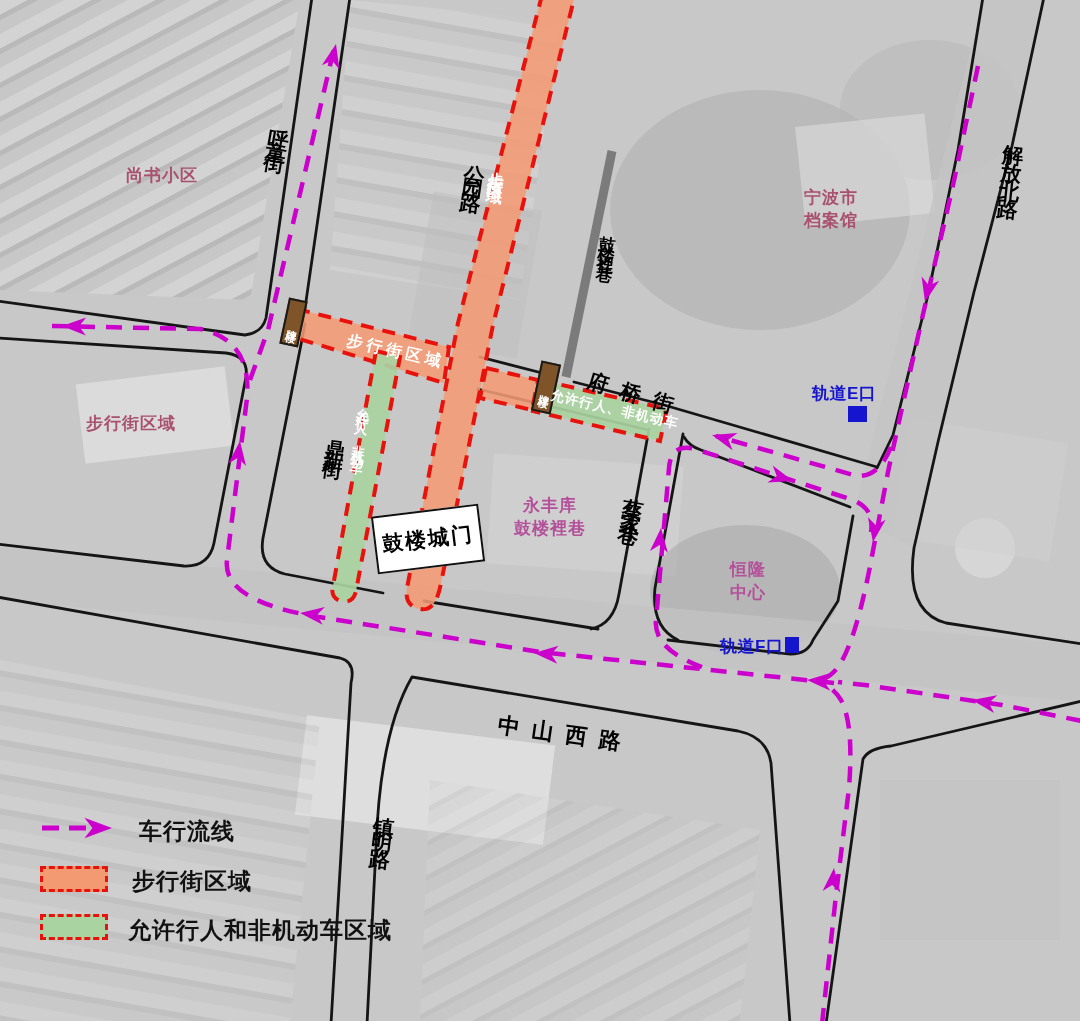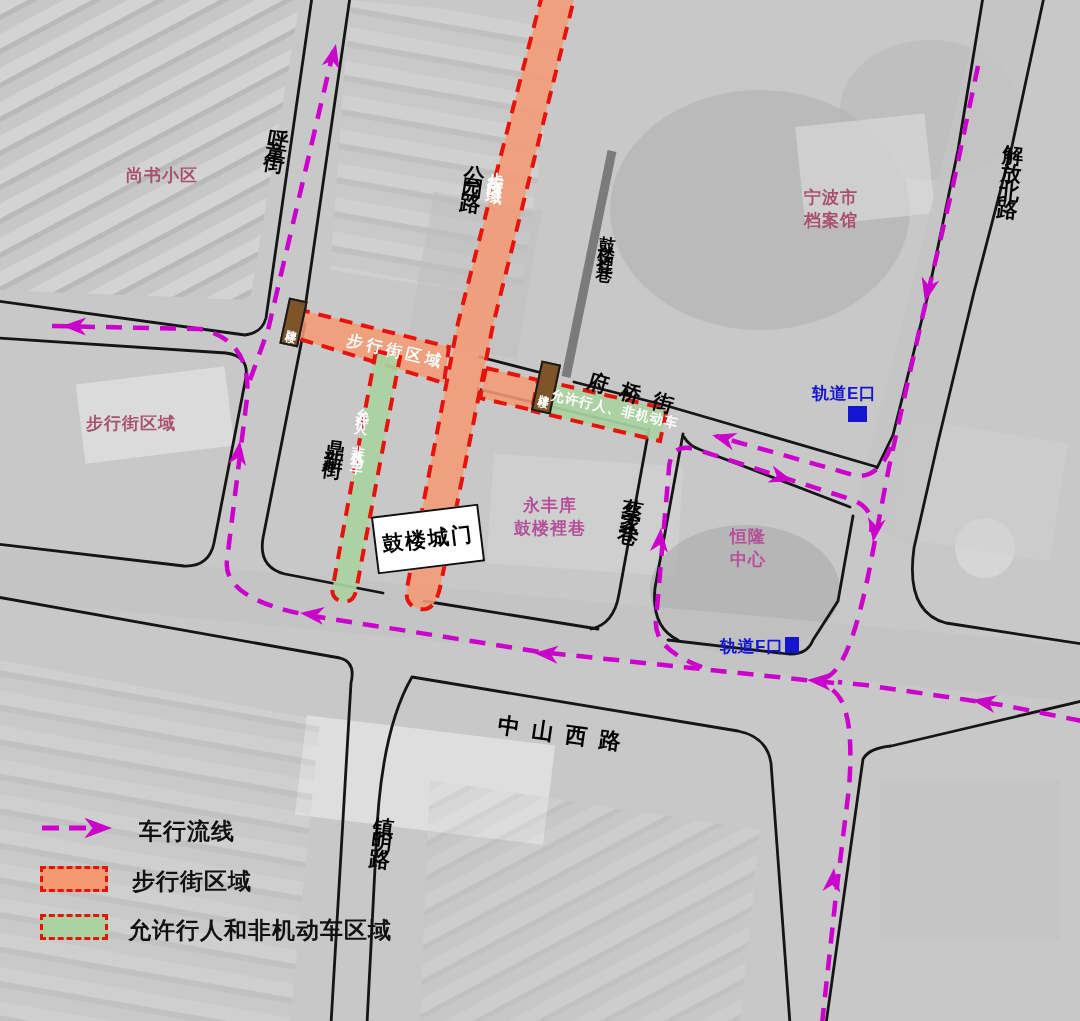--- a/index.html
+++ b/index.html
@@ -147,21 +147,21 @@
   <div class="lbl area-lbl" style="left:126px;top:164px;">尚书小区</div>
   <div class="lbl area-lbl" style="left:799px;top:186px;width:64px;text-align:center;">
     <div>宁波市</div>
     <div>档案馆</div>
   </div>
   <div class="lbl area-lbl" style="left:86px;top:412px;">步行街区域</div>
   <div class="lbl area-lbl poi-lbl" style="left:505px;top:494px;width:90px;">
     <div>永丰库</div>
     <div>鼓楼裡巷</div>
   </div>
-  <div class="lbl area-lbl poi-lbl" style="left:724px;top:525px;width:48px;">
+  <div class="lbl area-lbl poi-lbl" style="left:724px;top:558px;width:48px;">
     <div>恒隆</div>
     <div>中心</div>
   </div>
 
   <div class="lbl zone-white v" style="left:486px;top:158px;font-size:16px;letter-spacing:4px;transform:rotate(6deg);">步行街区域</div>
   <div class="lbl zone-white" style="left:347px;top:330px;font-size:16px;letter-spacing:4px;transform:rotate(13deg);">步行街区域</div>
   <div class="lbl zone-white" style="left:551px;top:386px;font-size:13.5px;letter-spacing:1px;transform:rotate(13deg);">允许行人、非机动车</div>
   <div class="lbl zone-white v" style="left:352px;top:396px;font-size:13px;letter-spacing:5px;transform:rotate(7deg);">允许行人、非机动车</div>
 
   <div class="lbl metro-lbl" style="left:812px;top:382px;text-align:center;">轨道E口</div>

